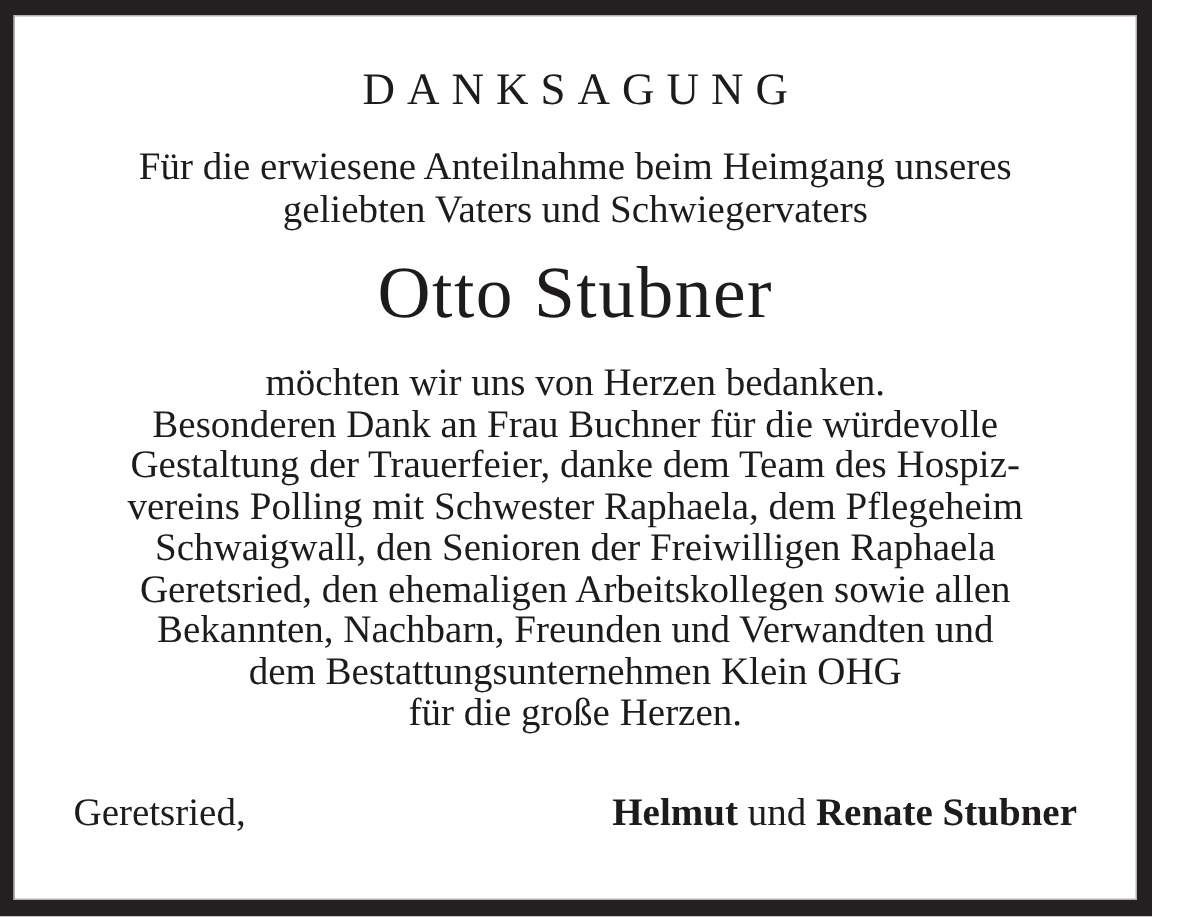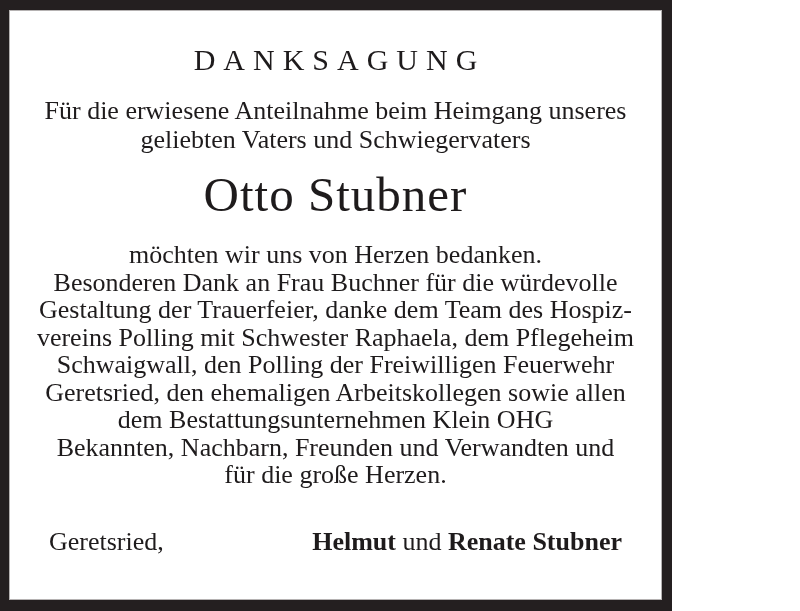--- a/index.html
+++ b/index.html
@@ -2,21 +2,21 @@
 <html><head>
 <meta charset="utf-8">
 <style>
   html, body {
     margin: 0;
     padding: 0;
     background: #ffffff;
   }
   .page {
     position: relative;
-    width: 672px;
+    width: 768px;
     height: 611px;
     box-sizing: border-box;
     background: #ffffff;
     border-style: solid;
     border-color: #241f20;
     border-width: 10px 10px 11px 9px;
     box-shadow: inset 0 0 0 1px #b5b2b2;
     font-family: "Liberation Serif", "DejaVu Serif", serif;
     color: #1e1b1c;
     overflow: hidden;
@@ -86,24 +86,24 @@
       <div>geliebten Vaters und Schwiegervaters</div>
     </div>
 
     <div class="deceased-name">Otto Stubner</div>
 
     <div class="thanks-body">
       <div>möchten wir uns von Herzen bedanken.</div>
       <div>Besonderen Dank an Frau Buchner für die würdevolle</div>
       <div>Gestaltung der Trauerfeier, danke dem Team des Hospiz-</div>
       <div>vereins Polling mit Schwester Raphaela, dem Pflegeheim</div>
-      <div>Schwaigwall, den Polling der Freiwilligen Feuerwehr</div>
+      <div>Schwaigwall, den Senioren der Freiwilligen Raphaela</div>
       <div>Geretsried, den ehemaligen Arbeitskollegen sowie allen</div>
+      <div>Bekannten, Nachbarn, Freunden und Verwandten und</div>
       <div>dem Bestattungsunternehmen Klein OHG</div>
-      <div>Bekannten, Nachbarn, Freunden und Verwandten und</div>
       <div>für die große Herzen.</div>
     </div>
 
     <div class="footer">
       <div class="place-date">
         <div>Geretsried,</div>
       </div>
       <div class="signature">
         <span class="bold">Helmut</span>
         <span>und</span>

